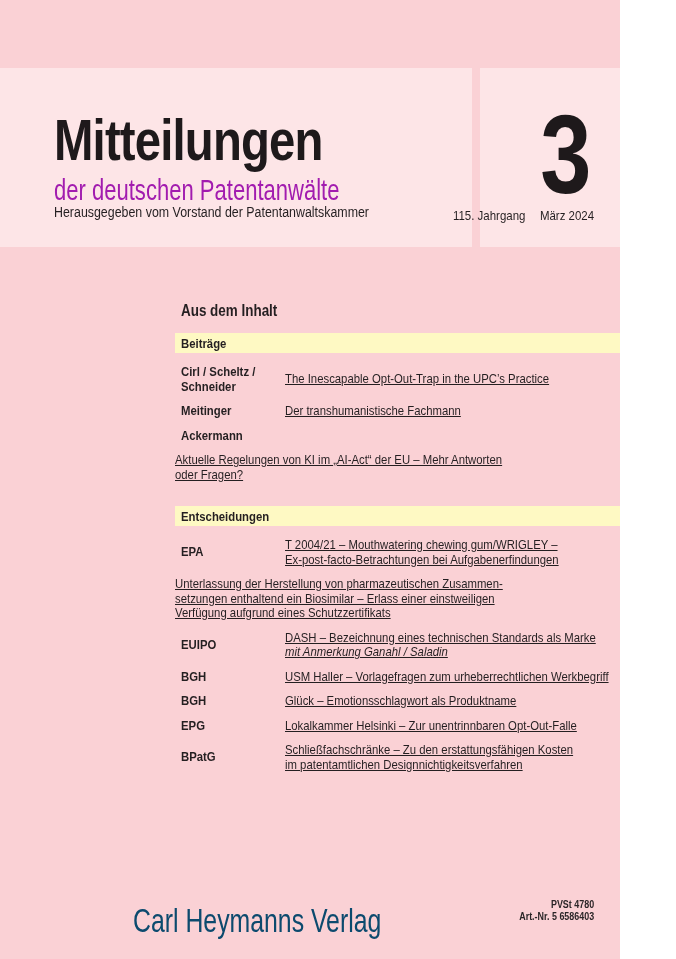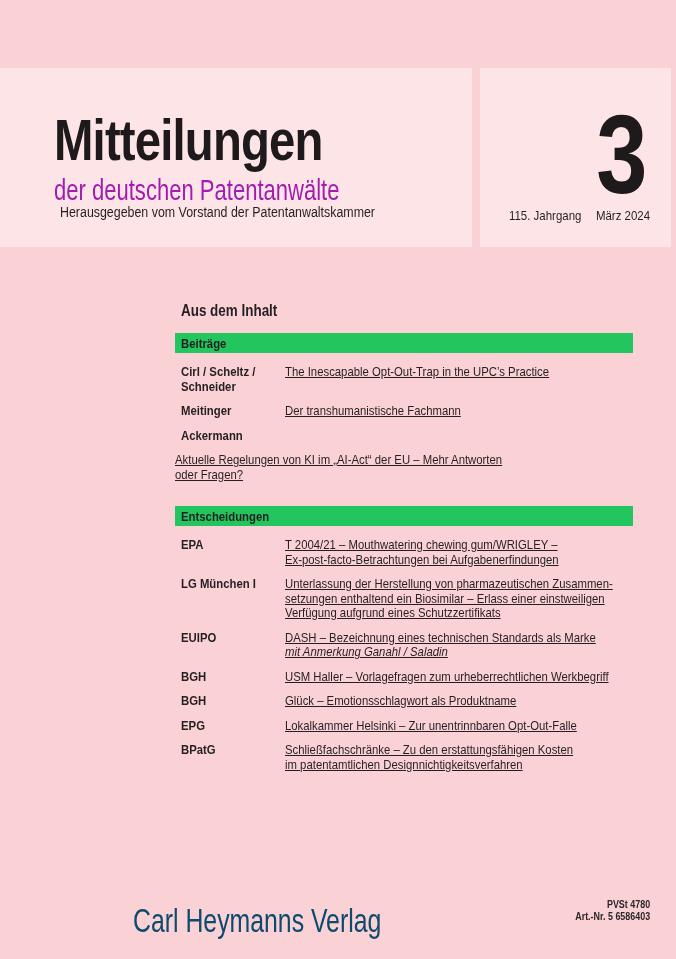--- a/index.html
+++ b/index.html
@@ -1,49 +1,49 @@
 <!DOCTYPE html>
 <html><head>
 <meta charset="utf-8">
 <style>
   html,body{margin:0;padding:0;}
   .page{
-    position:relative;width:676px;height:959px;overflow:hidden;
+    position:relative;width:620px;height:959px;overflow:hidden;
     background:#fad1d5;
     font-family:"Liberation Sans",sans-serif;
     color:#241f21;
   }
   .panel{position:absolute;top:68px;height:179px;background:#fde5e7;}
   .panel-left{left:0;width:472px;}
   .panel-right{left:480px;width:191px;}
 
   
   .cx83{transform:scaleX(.83);transform-origin:0 0;display:inline-block;white-space:pre;}
   .cx76{transform:scaleX(.76);transform-origin:0 0;display:inline-block;white-space:pre;}
   .cx80{transform:scaleX(.80);transform-origin:0 0;display:inline-block;white-space:pre;}
   .cx84{transform:scaleX(.84);transform-origin:0 0;display:block;white-space:pre;}
   .cx73{transform:scaleX(.73);transform-origin:0 0;display:inline-block;white-space:pre;}
   .cxr{transform:scaleX(.85);transform-origin:100% 0;}
 
   .masthead-title{position:absolute;left:54px;top:112px;margin:0;font-size:57px;line-height:57px;
     font-weight:bold;letter-spacing:-1px;color:#1e191b;}
   .masthead-subtitle{position:absolute;left:54px;top:176px;font-size:29px;line-height:29px;color:#a21caf;}
-  .masthead-publine{position:absolute;left:60px;top:204px;font-size:15.5px;line-height:16px;color:#241f21;}
+  .masthead-publine{position:absolute;left:54px;top:204px;font-size:15.5px;line-height:16px;color:#241f21;}
 
   .issue-number{position:absolute;top:99px;right:29px;font-size:112px;line-height:112px;font-weight:bold;
     color:#1e191b;transform:scaleX(.82);transform-origin:100% 0;}
   .issue-meta{position:absolute;top:209px;right:26px;display:flex;gap:17px;font-size:13.5px;line-height:14px;}
 
   .contents{position:absolute;left:127px;top:301px;width:458px;margin-left:48px;}
   .toc-heading{margin-left:6px;font-size:16px;font-weight:bold;line-height:20px;}
-  .section .bar{margin-top:12px;height:20px;background:#22c55e;display:flex;align-items:center;
+  .section .bar{margin-top:12px;height:20px;background:#fef9c3;display:flex;align-items:center;
     padding-left:6px;font-size:13.5px;font-weight:bold;box-sizing:border-box;}
   .section + .section{margin-top:24px;}
   .rows{margin-top:12px;}
-  .toc-row{display:flex;margin-bottom:10px;font-size:13.5px;line-height:14.5px;}
+  .toc-row{display:flex;margin-bottom:10px;font-size:13.5px;line-height:14.5px;align-items:center;}
   .toc-row .labelcell{flex:none;width:104px;padding-left:6px;font-weight:bold;}
   .toc-row .titlecell{flex:1;min-width:0;text-decoration:underline;}
   .note{font-style:italic;}
 
   .footer-pub{position:absolute;left:133px;top:903px;font-size:34px;line-height:34px;color:#0c4a6e;}
   .footer-meta{position:absolute;right:26px;top:898px;font-size:10.5px;line-height:12px;
     text-align:right;font-weight:bold;color:#2a2527;}
 </style>
 </head>
 <body>
@@ -111,23 +111,20 @@
             <div class="toc-row">
               <div class="labelcell">
                 <span class="cx84">EPA</span>
               </div>
               <div class="titlecell">
                 <span class="cx84">T 2004/21 – Mouthwatering chewing gum/WRIGLEY –
 Ex-post-facto-Betrachtungen bei Aufgabenerfindungen</span>
               </div>
             </div>
             <div class="toc-row">
-              <div class="labelcell">
-                <span class="cx84">LG München I</span>
-              </div>
               <div class="titlecell">
                 <span class="cx84">Unterlassung der Herstellung von pharmazeutischen Zusammen-
 setzungen enthaltend ein Biosimilar – Erlass einer einstweiligen
 Verfügung aufgrund eines Schutzzertifikats</span>
               </div>
             </div>
             <div class="toc-row">
               <div class="labelcell">
                 <span class="cx84">EUIPO</span>
               </div>

